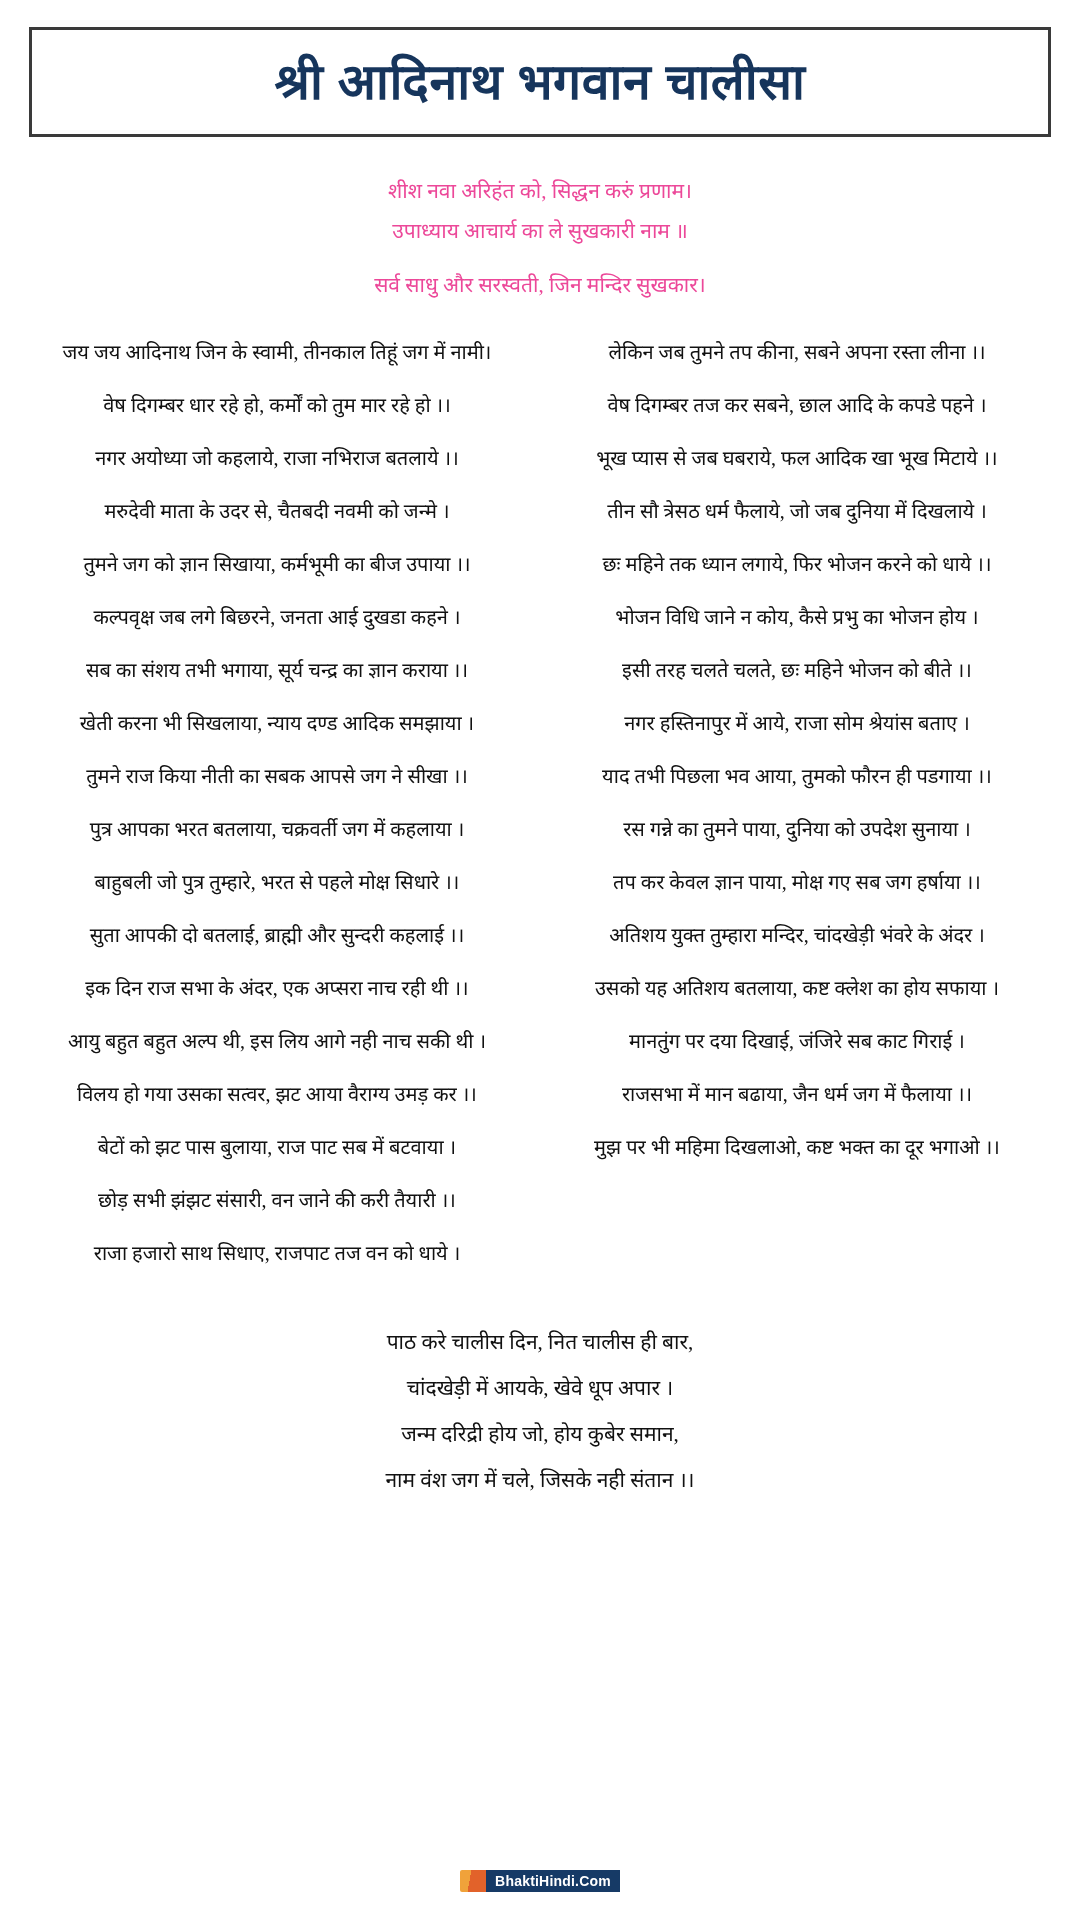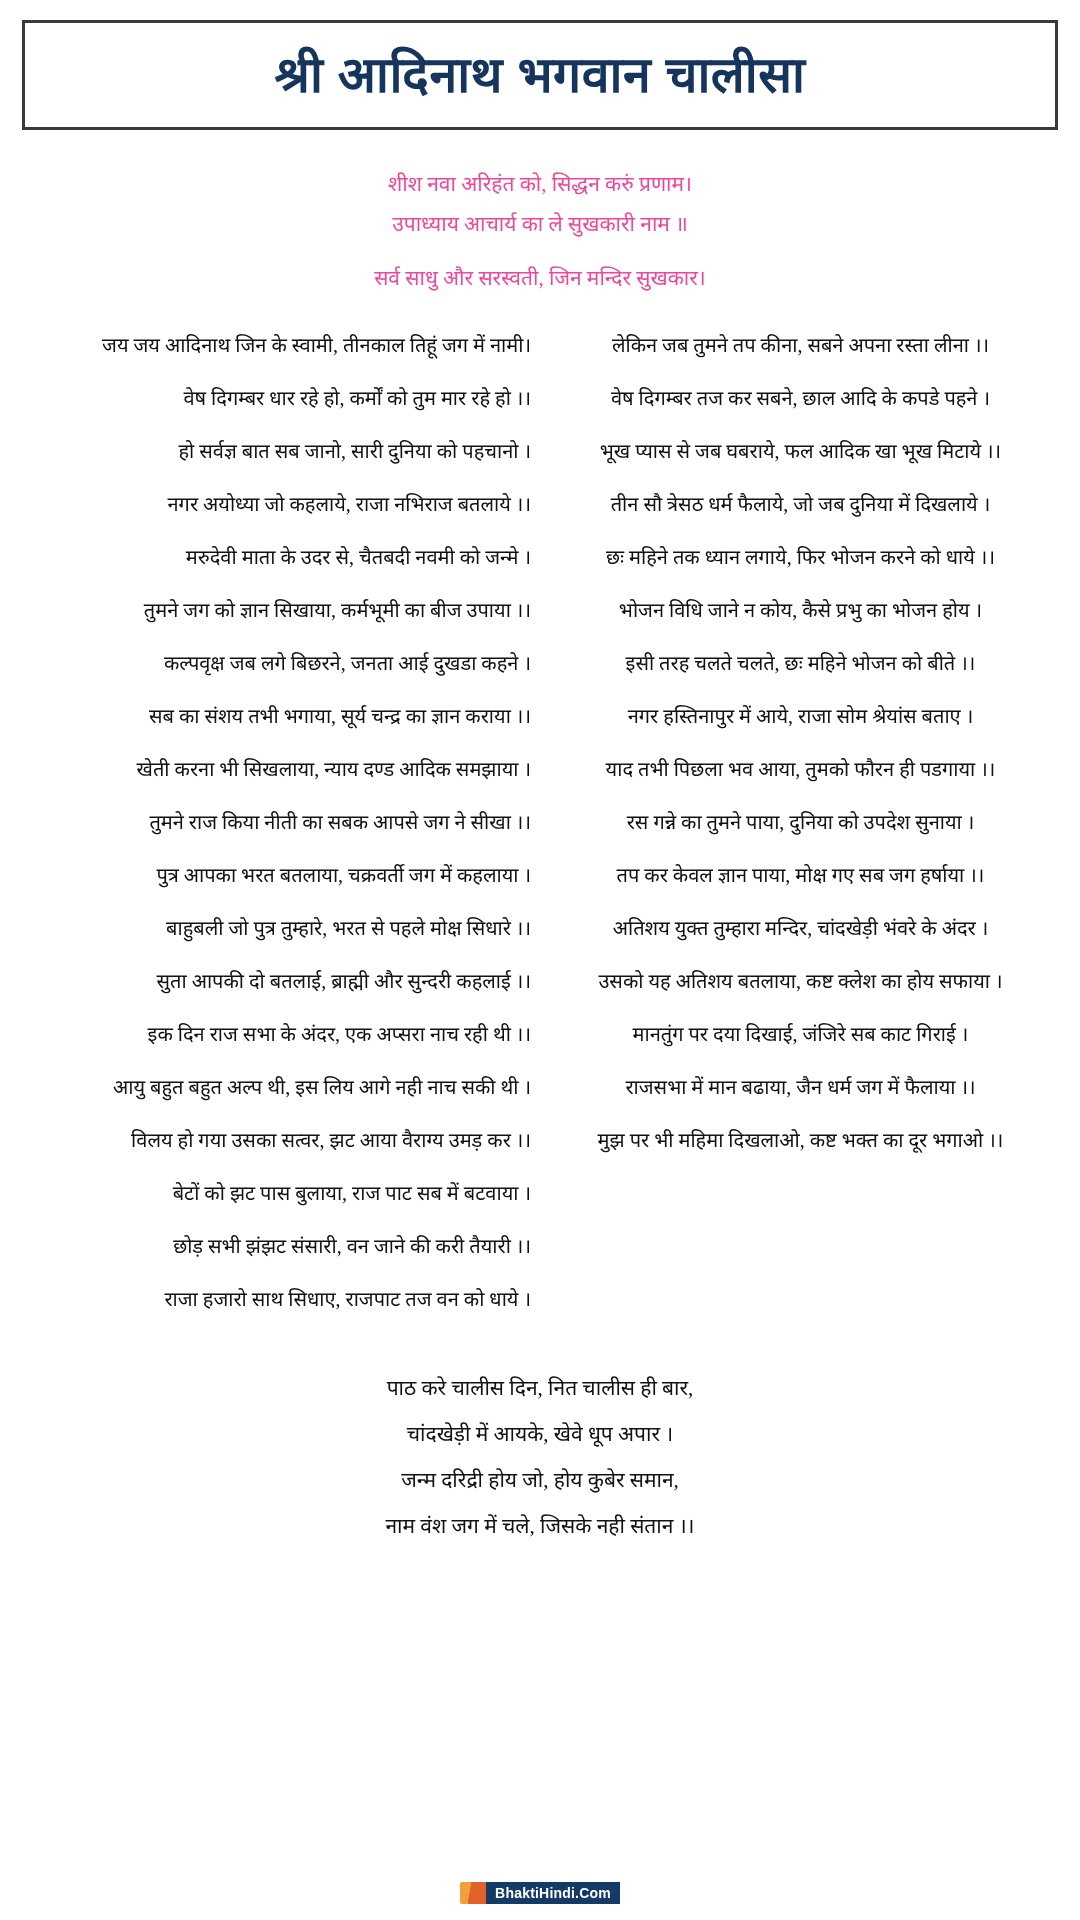--- a/index.html
+++ b/index.html
@@ -13,21 +13,21 @@
     height: 1920px;
     font-family: "Liberation Serif", "DejaVu Serif", serif;
     color: #1a1a1a;
     position: relative;
     overflow: hidden;
   }
   .page {
     width: 1080px;
     height: 1920px;
     box-sizing: border-box;
-    padding: 8px;
+    padding: 15px;
     display: flex;
     flex-direction: column;
   }
 
   
   .title-banner {
     margin: 12px 14px 0 14px;
     border: 3px solid #3a3a3a;
     height: 104px;
     display: flex;
@@ -76,41 +76,41 @@
   .col-left { padding-right: 6px; }
   .col-right { padding-left: 6px; }
   .vline-c {
     font-size: 20.5px;
     line-height: 27px;
     color: #111111;
     text-align: center;
     margin-bottom: 26px;
     white-space: nowrap;
   }
-  .col-left .vline-c { font-size: 20px; text-align: right; }
+  .col-left .vline-c { font-size: 20px; }
   .col-right .vline-c { font-size: 20px; }
 
   
   .closing {
     margin-top: 26px;
     text-align: center;
   }
   .closing .vline {
     font-size: 21px;
     line-height: 46px;
     color: #111111;
     white-space: nowrap;
   }
 
   
   .footer {
     position: absolute;
     left: 0;
     right: 0;
-    bottom: 14px;
+    bottom: 26px;
     display: flex;
     align-items: center;
     justify-content: center;
   }
   .brand {
     display: flex;
     align-items: center;
     height: 26px;
   }
   .brand-mark {
@@ -145,21 +145,20 @@
     <div class="vline">उपाध्याय आचार्य का ले सुखकारी नाम ॥</div>
     <div class="gap"></div>
     <div class="vline">सर्व साधु और सरस्वती, जिन मन्दिर सुखकार।</div>
   </div>
 
   <div class="columns">
 
     <div class="col col-left">
       <div class="vline-c">जय जय आदिनाथ जिन के स्वामी, तीनकाल तिहूं जग में नामी।</div>
       <div class="vline-c">वेष दिगम्बर धार रहे हो, कर्मों को तुम मार रहे हो ।।</div>
-      <div class="vline-c">हो सर्वज्ञ बात सब जानो, सारी दुनिया को पहचानो ।</div>
       <div class="vline-c">नगर अयोध्या जो कहलाये, राजा नभिराज बतलाये ।।</div>
       <div class="vline-c">मरुदेवी माता के उदर से, चैतबदी नवमी को जन्मे ।</div>
       <div class="vline-c">तुमने जग को ज्ञान सिखाया, कर्मभूमी का बीज उपाया ।।</div>
       <div class="vline-c">कल्पवृक्ष जब लगे बिछरने, जनता आई दुखडा कहने ।</div>
       <div class="vline-c">सब का संशय तभी भगाया, सूर्य चन्द्र का ज्ञान कराया ।।</div>
       <div class="vline-c">खेती करना भी सिखलाया, न्याय दण्ड आदिक समझाया ।</div>
       <div class="vline-c">तुमने राज किया नीती का सबक आपसे जग ने सीखा ।।</div>
       <div class="vline-c">पुत्र आपका भरत बतलाया, चक्रवर्ती जग में कहलाया ।</div>
       <div class="vline-c">बाहुबली जो पुत्र तुम्हारे, भरत से पहले मोक्ष सिधारे ।।</div>
       <div class="vline-c">सुता आपकी दो बतलाई, ब्राह्मी और सुन्दरी कहलाई ।।</div>

